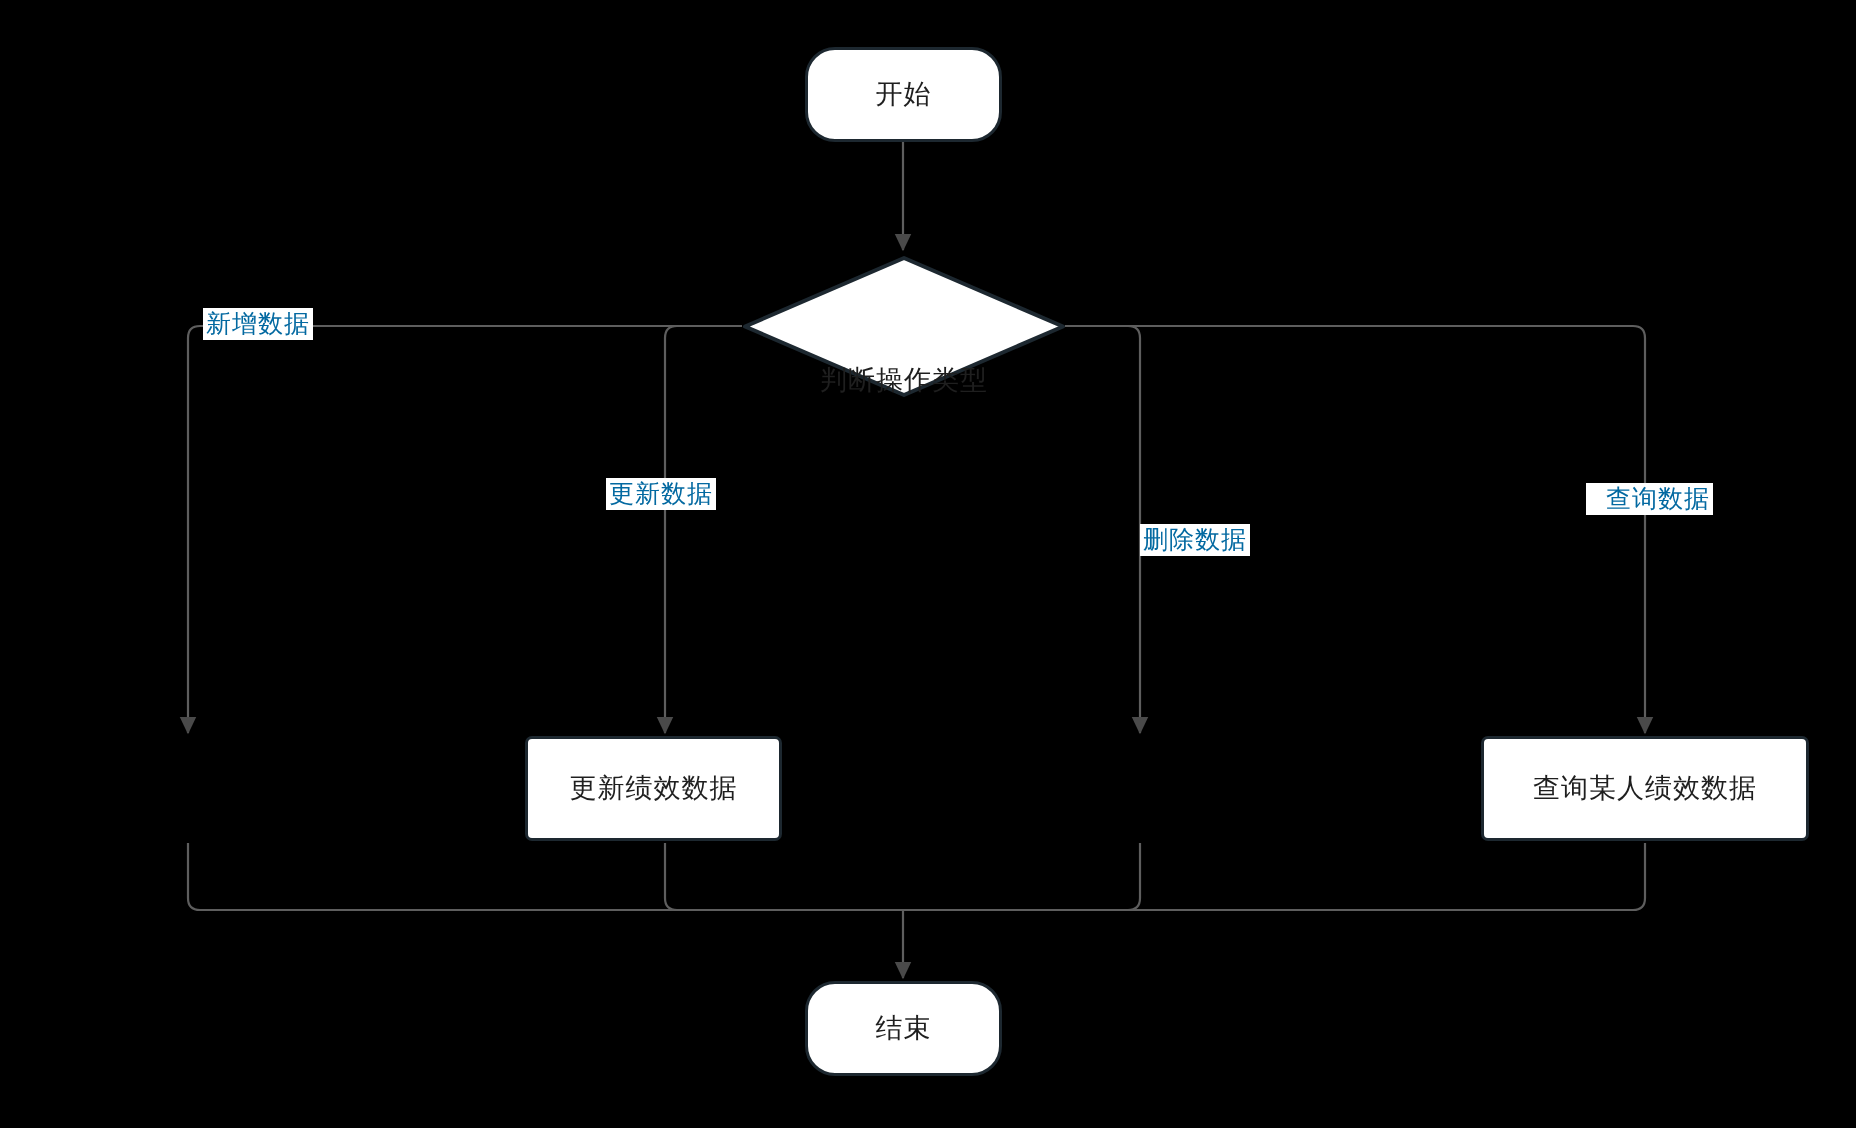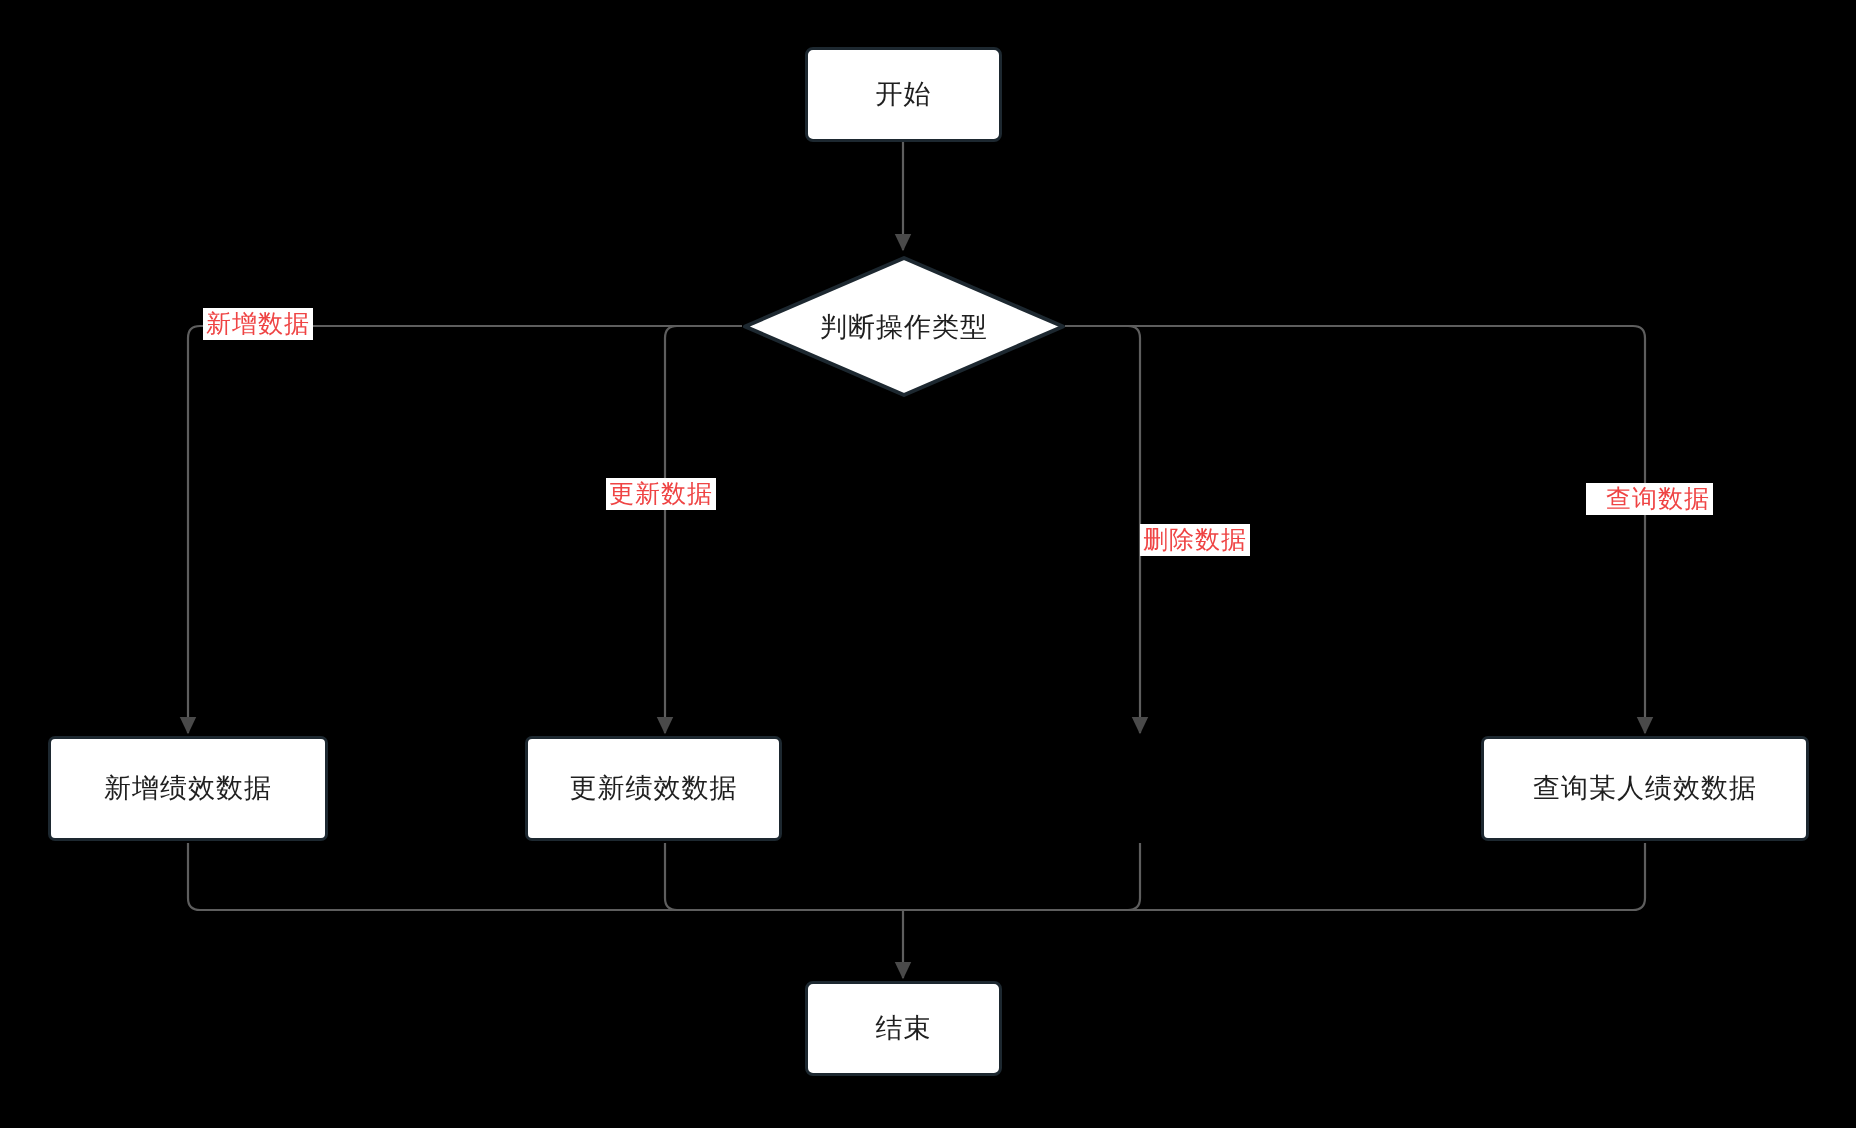--- a/index.html
+++ b/index.html
@@ -5,29 +5,29 @@
   html,body{margin:0;padding:0;background:#000;}
   body{width:1856px;height:1128px;overflow:hidden;
        font-family:"Liberation Sans","DejaVu Sans",sans-serif;}
   #stage{position:relative;width:1856px;height:1128px;background:#000;}
   svg#edges{position:absolute;left:0;top:0;width:1856px;height:1128px;}
 
   .node{position:absolute;box-sizing:border-box;display:flex;
         align-items:center;justify-content:center;
         background:#fff;border:3px solid #1d2830;color:#1f1f1f;
         font-size:27px;line-height:1;white-space:nowrap;letter-spacing:1px;}
-  .node.terminal{border-radius:8px;justify-content:center;}
+  .node.terminal{border-radius:30px;justify-content:center;}
   .node.process{border-radius:7px;}
 
-  .diamond{position:absolute;display:flex;align-items:center;justify-content:center;}
+  .diamond{position:absolute;display:flex;align-items:flex-end;justify-content:center;}
   .diamond .dshape{position:absolute;left:0;top:0;width:100%;height:100%;}
   .diamond .dlabel{position:relative;z-index:2;font-size:27px;color:#1f1f1f;
         white-space:nowrap;letter-spacing:1px;}
 
-  .elabel{position:absolute;background:#fff;color:#ef4444;font-size:25px;
+  .elabel{position:absolute;background:#fff;color:#0369a1;font-size:25px;
           line-height:1.18;padding:1px 3px;white-space:nowrap;letter-spacing:1px;}
 </style>
 </head>
 <body>
 
 <div id="stage">
 
   <svg id="edges" viewBox="0 0 1856 1128" xmlns="http://www.w3.org/2000/svg">
     <defs>
       <marker id="arrow" markerWidth="9" markerHeight="9" refX="7.4" refY="4.5" orient="auto" markerUnits="strokeWidth">
@@ -64,23 +64,20 @@
     <span>开始</span>
   </div>
 
   <div class="diamond" style="left:742px;top:255px;width:324px;height:143px;">
     <svg class="dshape" viewBox="0 0 324 143" preserveAspectRatio="none">
       <polygon points="162,3 321,71.5 162,140 3,71.5" fill="#ffffff" stroke="#1d2830" stroke-width="4" stroke-linejoin="round"></polygon>
     </svg>
     <span class="dlabel">判断操作类型</span>
   </div>
 
-  <div class="node process" style="left:48px;top:736px;width:280px;height:105px;">
-    <span>新增绩效数据</span>
-  </div>
 
   <div class="node process" style="left:525px;top:736px;width:257px;height:105px;">
     <span>更新绩效数据</span>
   </div>
 
 
   <div class="node process" style="left:1481px;top:736px;width:328px;height:105px;">
     <span>查询某人绩效数据</span>
   </div>
 

